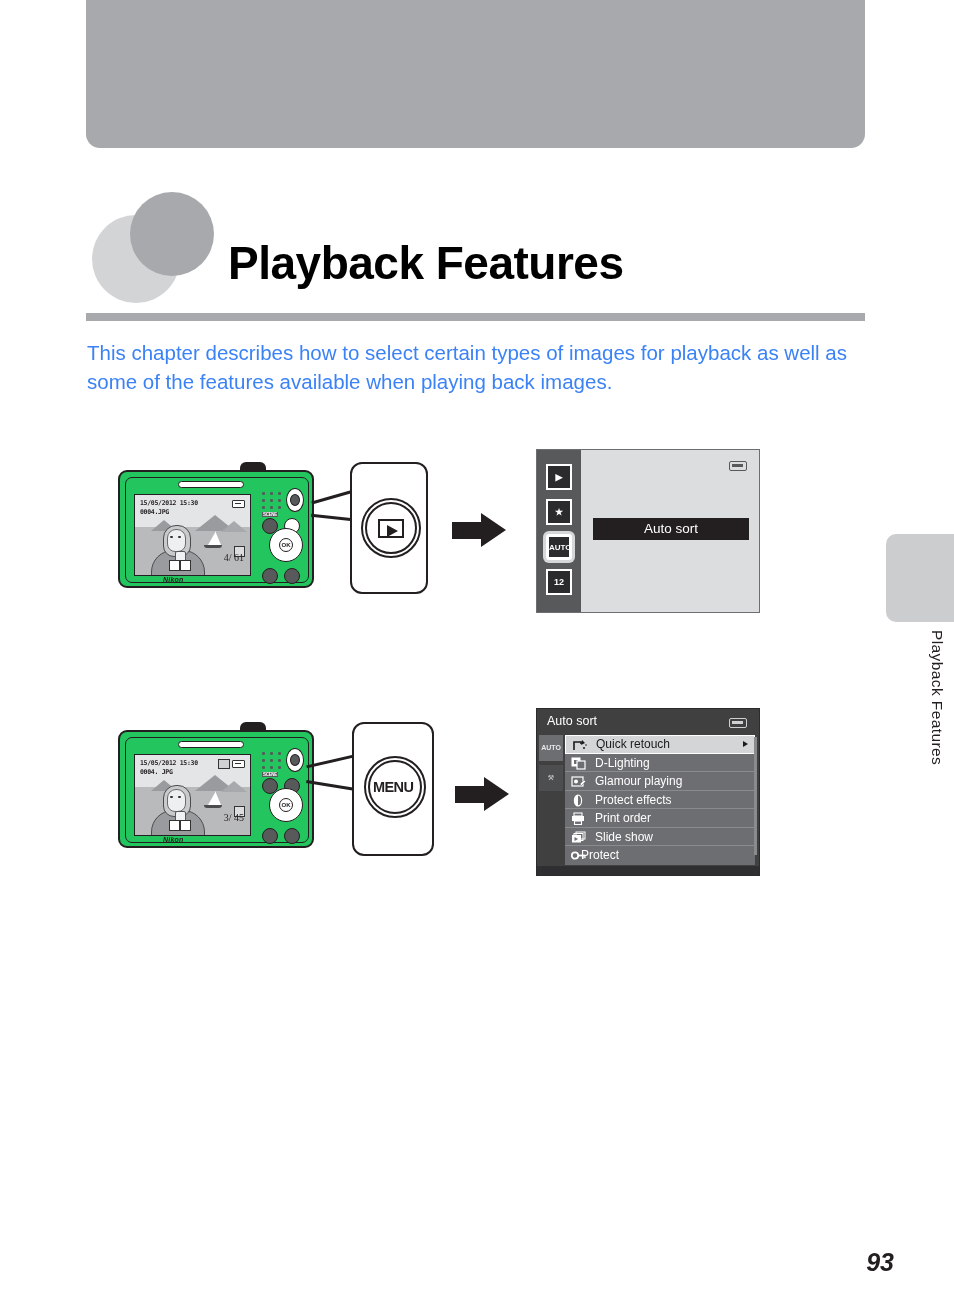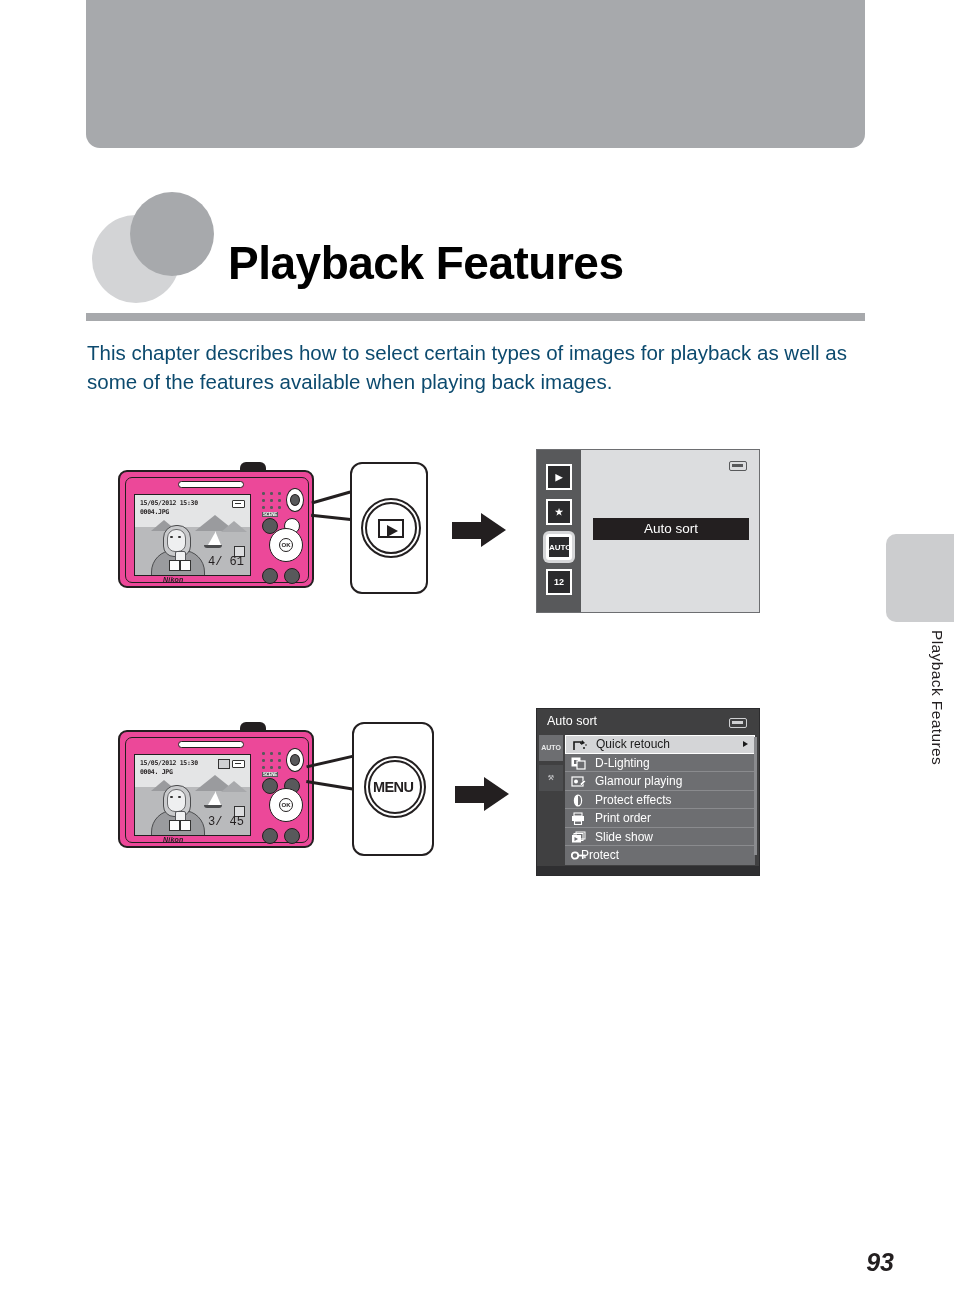--- a/index.html
+++ b/index.html
@@ -70,21 +70,21 @@
   }
 
   
   .intro {
     position: absolute;
     left: 87px;
     top: 338px;
     width: 790px;
     font-size: 20.5px;
     line-height: 29px;
-    color: #0c4a6e;
+    color: #3b82f6;
   }
 
   
   .side-tab {
     position: absolute;
     left: 886px;
     top: 534px;
     width: 68px;
     height: 88px;
     background: #cccdcf;
@@ -130,21 +130,21 @@
     top: 22px;
     width: 200px;
     height: 130px;
   }
   .cam-body {
     position: absolute;
     left: 0; top: 8px;
     width: 196px; height: 118px;
     border: 2px solid #231f20;
     border-radius: 9px;
-    background: #ec4899;
+    background: #22c55e;
     box-sizing: border-box;
   }
   .cam-body-inner {
     position: absolute;
     left: 5px; top: 5px;
     width: 184px; height: 106px;
     border: 1.5px solid #231f20;
     border-radius: 7px;
     box-sizing: border-box;
   }
@@ -211,23 +211,23 @@
   }
   .lcd-mode {
     position: absolute;
     right: 5px; top: 4px;
     width: 10px; height: 8px;
     border: 1px solid #333;
     background: #d0d1d3;
   }
   .lcd-counter {
     position: absolute;
-    right: 6px; bottom: 6px;
-    font-family: Liberation Mono, monospace;
-    font-size: 12px;
+    right: 6px; bottom: 12px;
+    font-family: Liberation Serif, serif;
+    font-size: 10px;
     color: #231f20;
     white-space: nowrap;
   }
   .lcd-icon-sm {
     position: absolute;
     width: 9px; height: 9px;
     border: 1px solid #333;
     background: #dcdddf;
   }
   .lcd-icon-dk {

